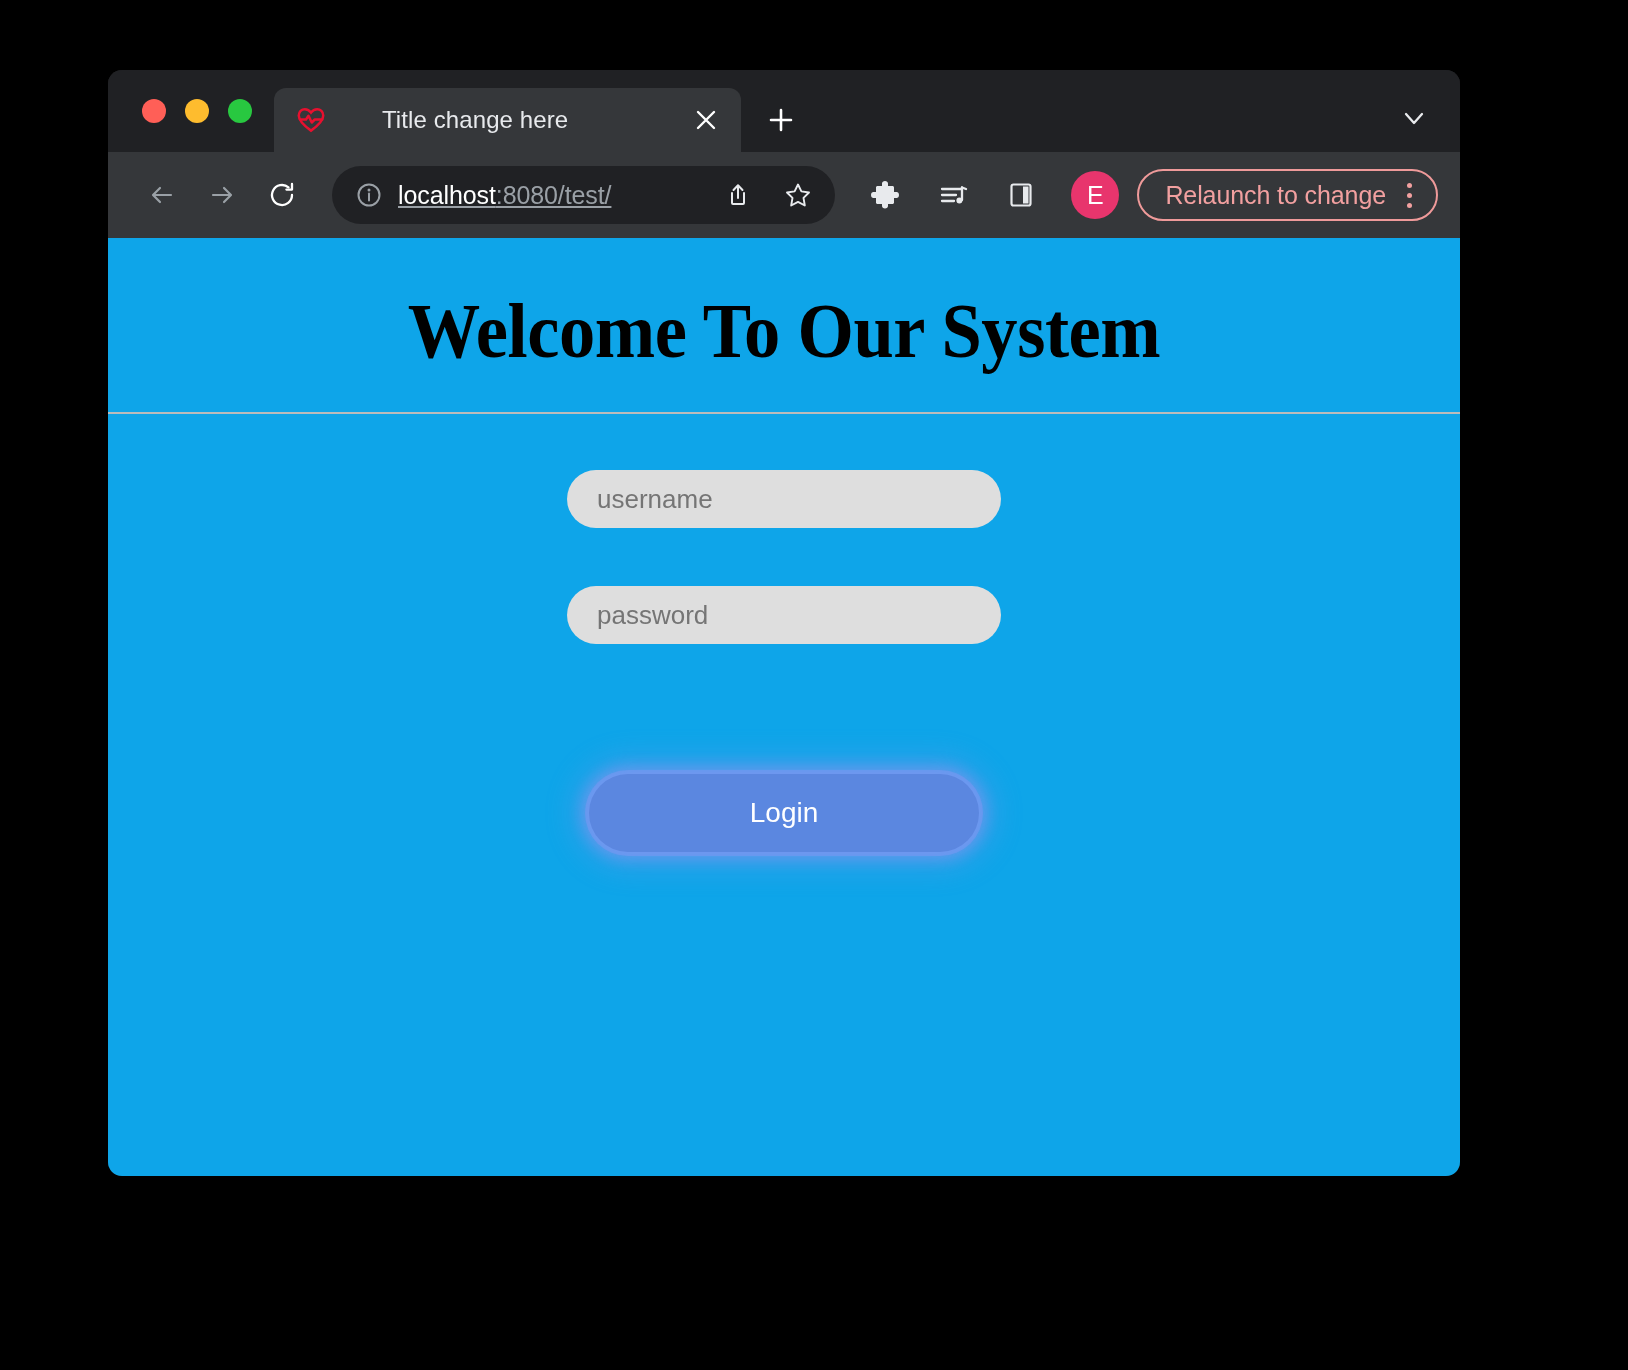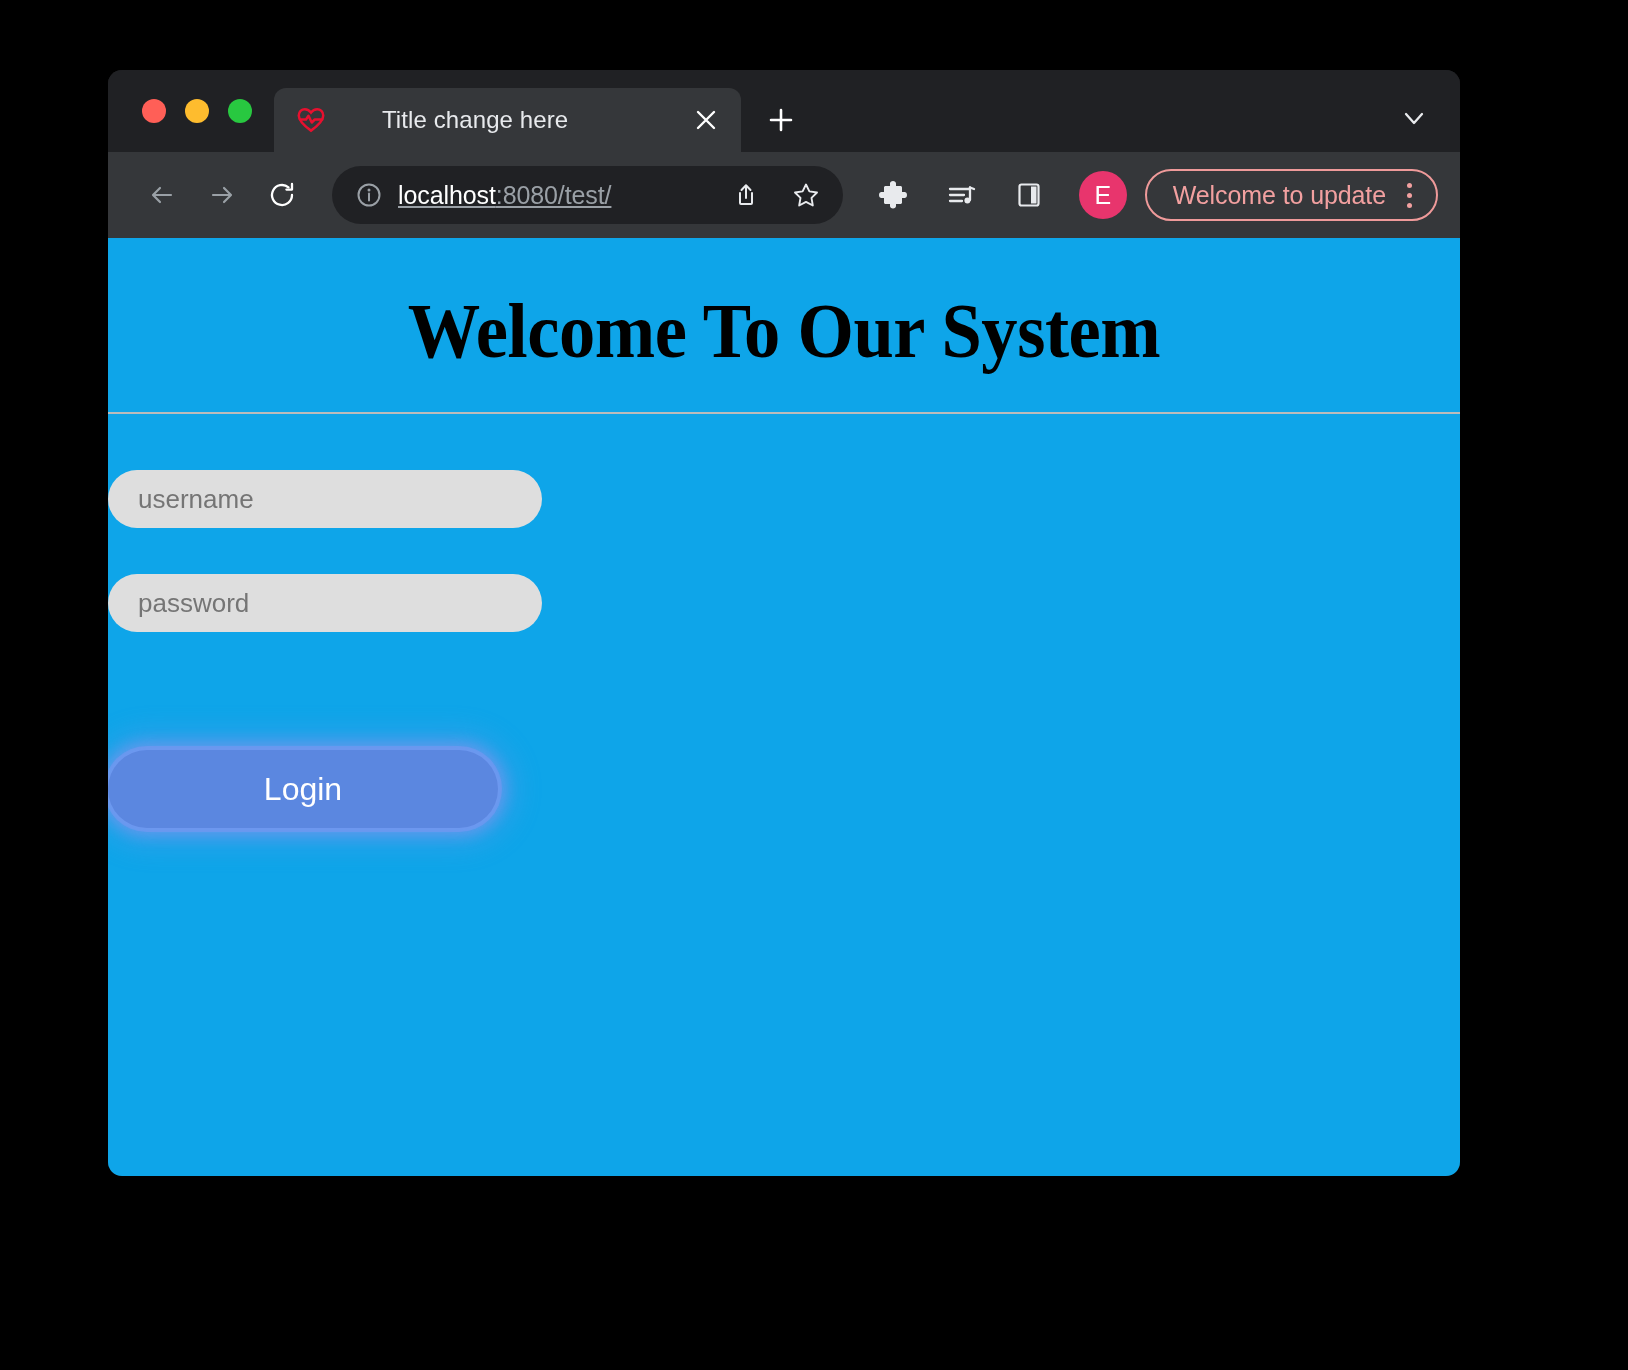--- a/index.html
+++ b/index.html
@@ -216,21 +216,23 @@
   .divider {
     height: 2px;
     background: #bcbcbc;
     width: 100%;
     border: 0;
   }
 
   .login-form {
     display: flex;
     flex-direction: column;
+    align-items: center;
     padding-top: 56px;
+    gap: 12px;
   }
 
   .field {
     width: 434px;
     height: 58px;
     background: #dedede;
     border: none;
     border-radius: 29px;
     font-family: "Liberation Sans", sans-serif;
     font-size: 26px;
@@ -244,21 +246,21 @@
 
   .login-btn {
     width: 390px;
     height: 78px;
     margin-top: 118px;
     background: #5b87e0;
     border: none;
     border-radius: 39px;
     color: #ffffff;
     font-family: "Liberation Sans", sans-serif;
-    font-size: 32px;
+    font-size: 28px;
     cursor: pointer;
     box-shadow:
       0 0 0 4px rgba(150, 150, 245, 0.35),
       0 0 14px 8px rgba(150, 145, 240, 0.45),
       0 0 30px 14px rgba(160, 150, 240, 0.30);
   }
 </style>
 </head>
 <body>
 
@@ -364,21 +366,21 @@
         <rect x="6.5" y="5.5" width="19" height="21" rx="2" stroke="#e8eaed" stroke-width="2.2" fill="none"></rect>
         <rect x="18" y="7.5" width="5.5" height="17" fill="#e8eaed"></rect>
       </svg>
     </div>
 
     <div class="avatar">
       <span>E</span>
     </div>
 
     <div class="update-pill">
-      <span class="update-pill-label">Welcome to update</span>
+      <span class="update-pill-label">Relaunch to change</span>
       <span class="kebab">
         <i></i>
           <i></i>
           <i></i>
       </span>
     </div>
   </div>
 
   <div class="viewport">
 

